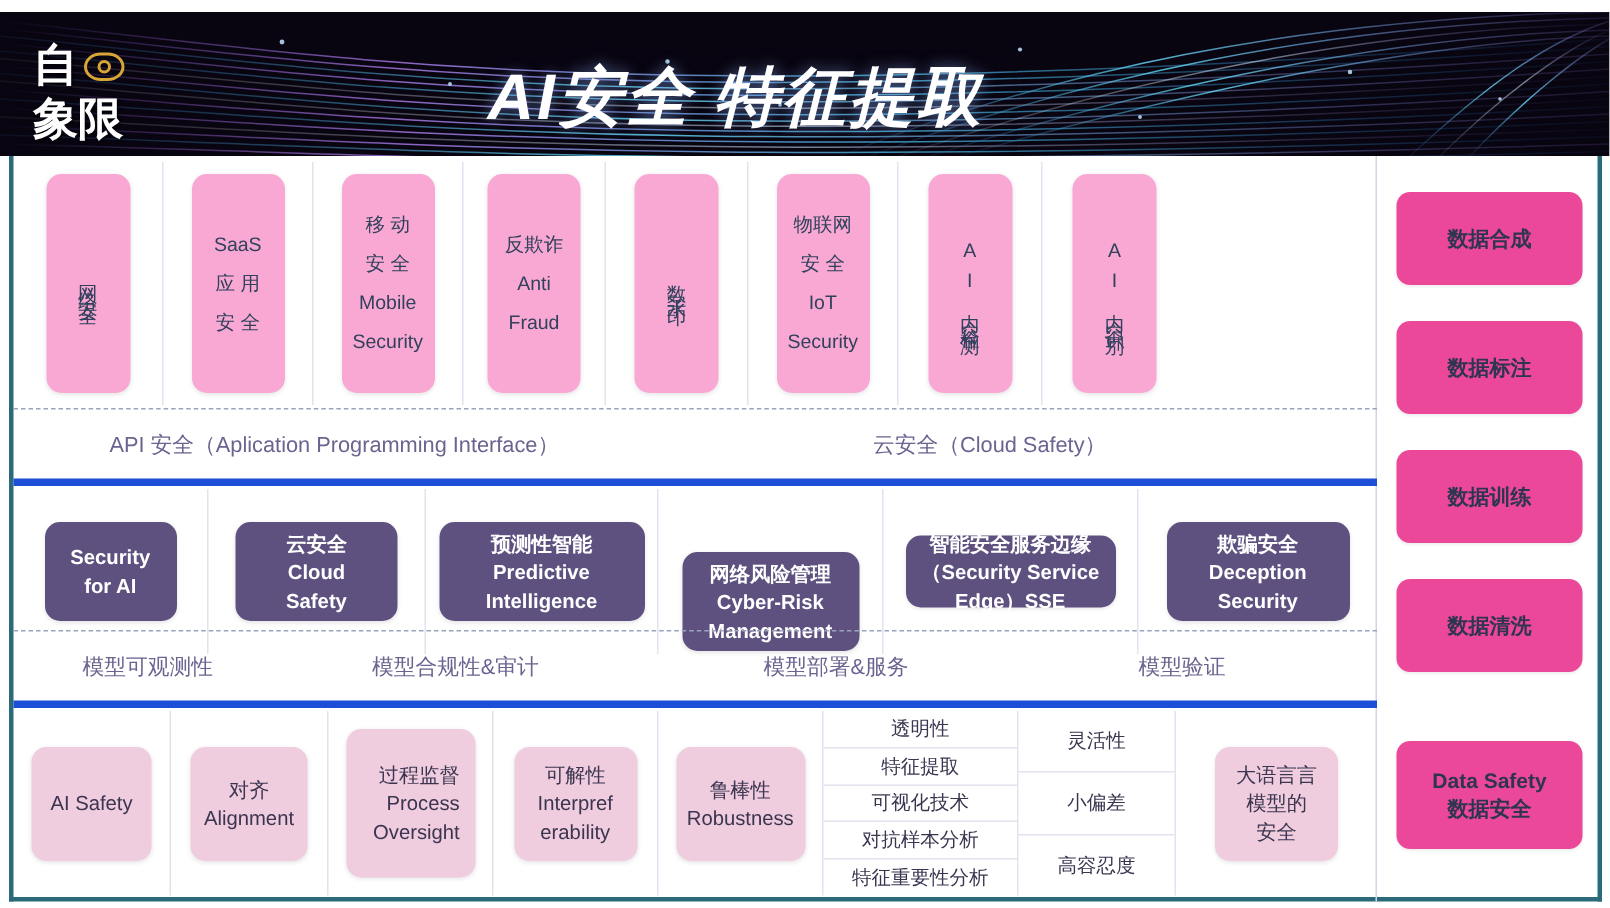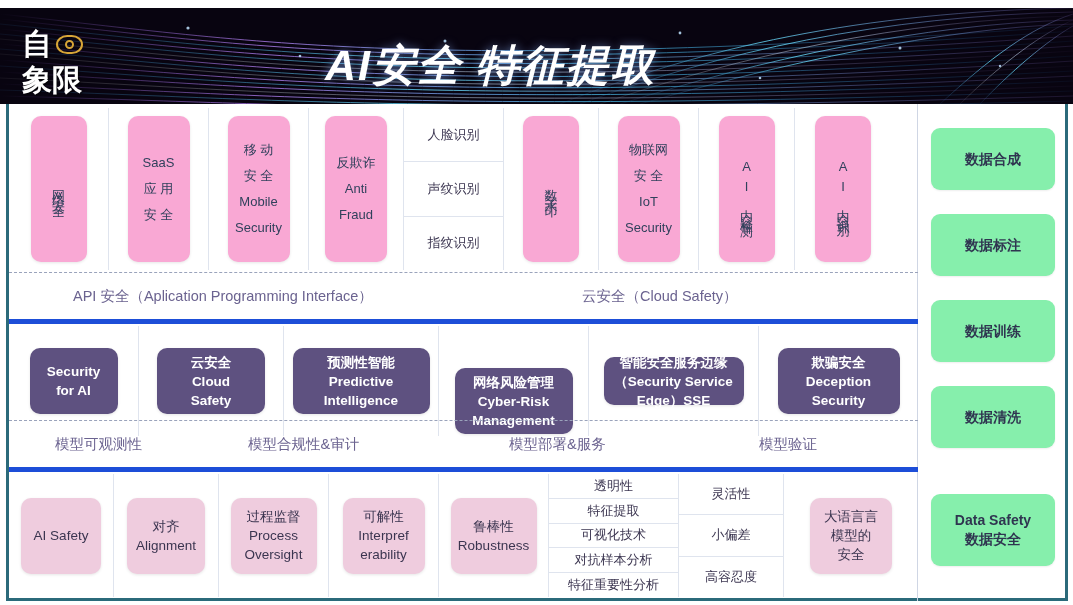--- a/index.html
+++ b/index.html
@@ -88,21 +88,21 @@
     background:#5e5180; color:#ffffff;
     font-size:13.5px; line-height:19px; font-weight:bold;
     padding:9px 12px;
   }
   .pink {
     background:#efccde; color:#3b3550;
     font-size:13.5px; line-height:19px; font-weight:500;
     padding:8px 10px;
   }
   .pinksb {
-    background:#86efac; color:#2f3550;
+    background:#ec4899; color:#2f3550;
     font-size:14px; line-height:19px; font-weight:bold;
     border-radius:9px; display:flex; flex-direction:column;
     align-items:center; justify-content:center; text-align:center;
     box-shadow:0 1px 2px rgba(0,0,0,.07);
   }
 
   
   .stack { display:flex; flex-direction:column; width:100%; height:100%; }
   .stack .item {
     flex:1; display:flex; align-items:center; justify-content:center;
@@ -226,27 +226,20 @@
             <span class="ln">Security</span>
           </div>
         </div>
         <div class="cell" style="width: 95px;">
           <div class="box blue" style="width: 62px; height: 146px;">
             <span class="ln">反欺诈</span>
             <span class="ln">Anti</span>
             <span class="ln">Fraud</span>
           </div>
         </div>
-        <div class="cell" style="width: 100px;">
-          <div class="stack">
-            <div class="item">人脸识别</div>
-            <div class="item">声纹识别</div>
-            <div class="item">指纹识别</div>
-          </div>
-        </div>
         <div class="cell" style="width: 95px;">
           <div class="box blue vert" style="width: 56px; height: 146px;">数字水印</div>
         </div>
         <div class="cell" style="width: 100px;">
           <div class="box blue" style="width: 62px; height: 146px;">
             <span class="ln">物联网</span>
             <span class="ln">安  全</span>
             <span class="ln">IoT</span>
             <span class="ln">Security</span>
           </div>
@@ -321,21 +314,21 @@
             <span class="ln">AI Safety</span>
           </div>
         </div>
         <div class="cell" style="width: 105px;">
           <div class="box pink" style="width: 78px; height: 76px;">
             <span class="ln">对齐</span>
             <span class="ln">Alignment</span>
           </div>
         </div>
         <div class="cell" style="width: 110px;">
-          <div class="box pink" style="width: 86px; height: 76px;">
+          <div class="box pink" style="width: 86px; height: 99px; align-items: flex-end;">
             <span class="ln">过程监督</span>
             <span class="ln">Process</span>
             <span class="ln">Oversight</span>
           </div>
         </div>
         <div class="cell" style="width: 110px;">
           <div class="box pink" style="width: 82px; height: 76px;">
             <span class="ln">可解性</span>
             <span class="ln">Interpref</span>
             <span class="ln">erability</span>

